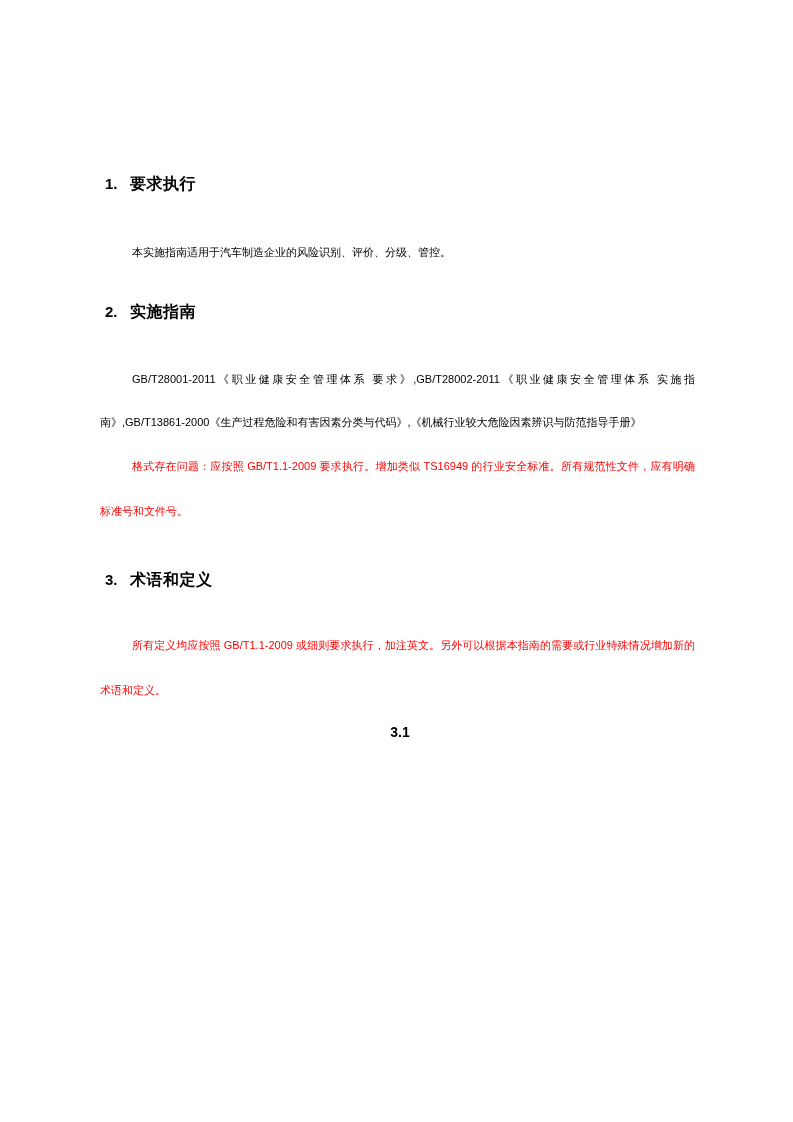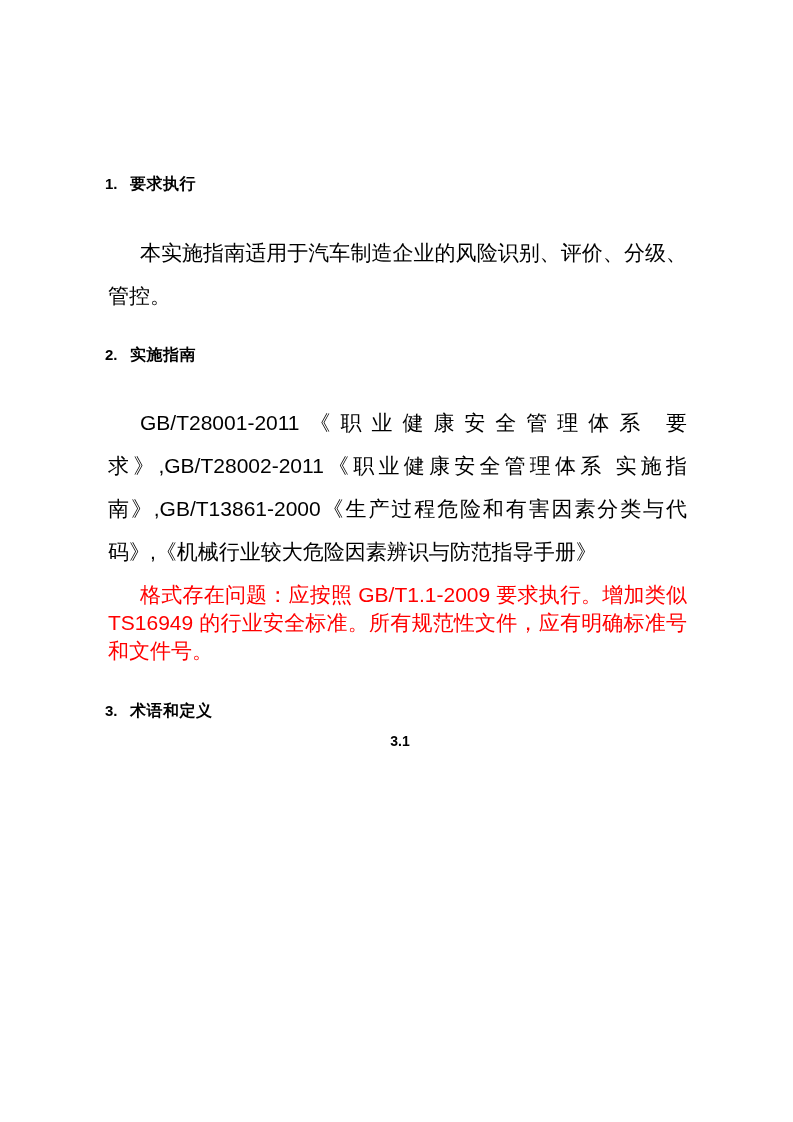--- a/index.html
+++ b/index.html
@@ -34,27 +34,27 @@
     margin-left: 5px;
     width: 25px;
     flex: 0 0 25px;
     font-size: 15px;
   }
   .h-title {
     letter-spacing: 0.5px;
   }
   
   p {
-    margin: 8px;
+    margin: 0;
     text-align: justify;
-    font-size: 21px;
+    font-size: 11px;
   }
   .indent { text-indent: 32px; }
   .p-loose { line-height: 43px; }
-  .p-mid   { line-height: 28px; }
+  .p-mid   { line-height: 45px; }
   .p-tight { line-height: 35px; }
   .red     { color: #ff0000; }
   
   .sub-num {
     font-weight: 700;
     font-size: 14px;
     line-height: 20px;
     margin-left: 5px;
     text-align: center;
   }
@@ -91,17 +91,18 @@
       <span class="h-num">2.</span>
       <span class="h-title">实施指南</span>
     </div>
     <p class="indent p-loose mt-35">GB/T28001-2011《职业健康安全管理体系 要求》,GB/T28002-2011《职业健康安全管理体系 实施指南》,GB/T13861-2000《生产过程危险和有害因素分类与代码》,《机械行业较大危险因素辨识与防范指导手册》</p>
     <p class="indent p-mid red mt-0">格式存在问题：应按照 GB/T1.1-2009 要求执行。增加类似 TS16949 的行业安全标准。所有规范性文件，应有明确标准号和文件号。</p>
 
     <div class="h-row mt-35">
       <span class="h-num">3.</span>
       <span class="h-title">术语和定义</span>
     </div>
+    <p class="indent p-mid red mt-32">所有定义均应按照 GB/T1.1-2009 或细则要求执行，加注英文。另外可以根据本指南的需要或行业特殊情况增加新的术语和定义。</p>
 
     <div class="sub-num mt-9">3.1</div>
 
   </div>
 </div>
 
 </body></html>

